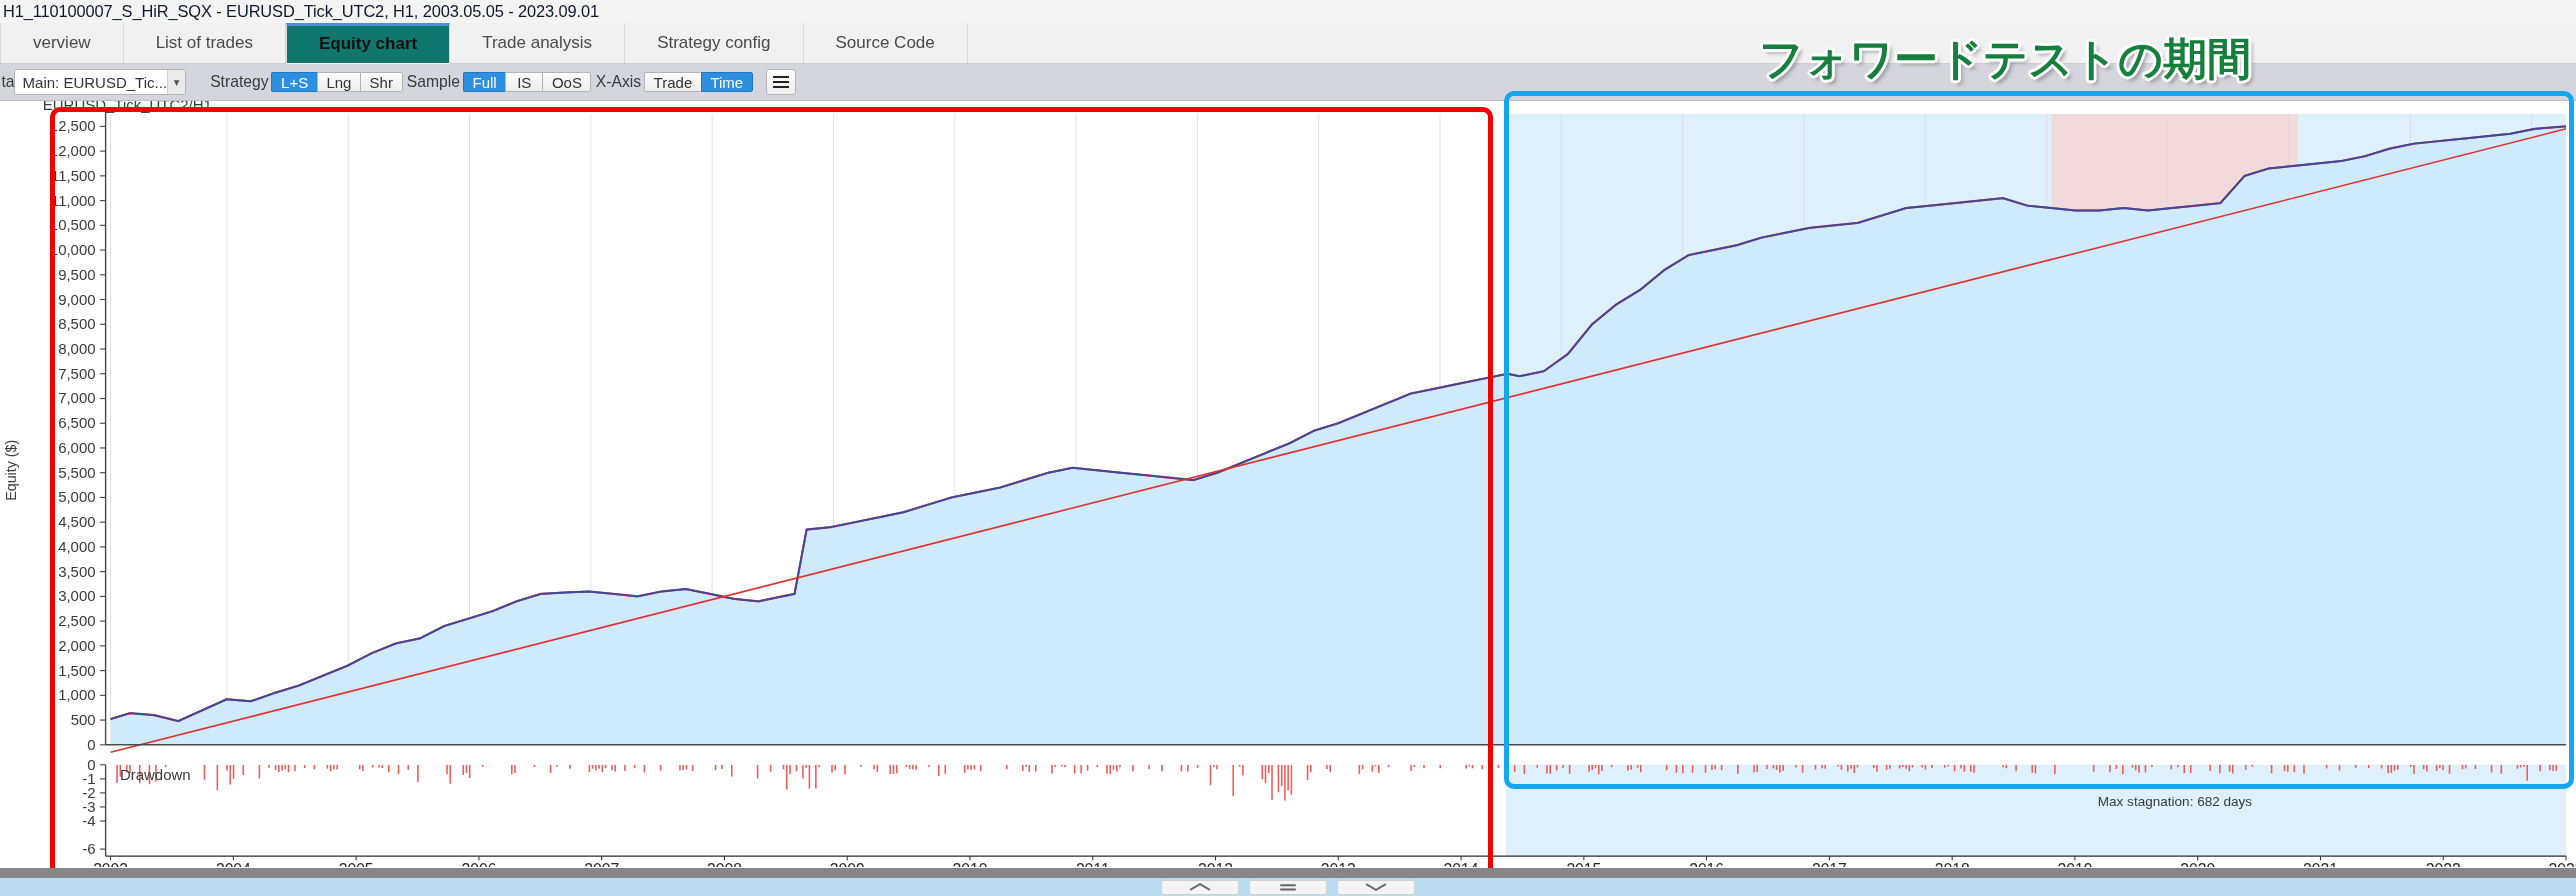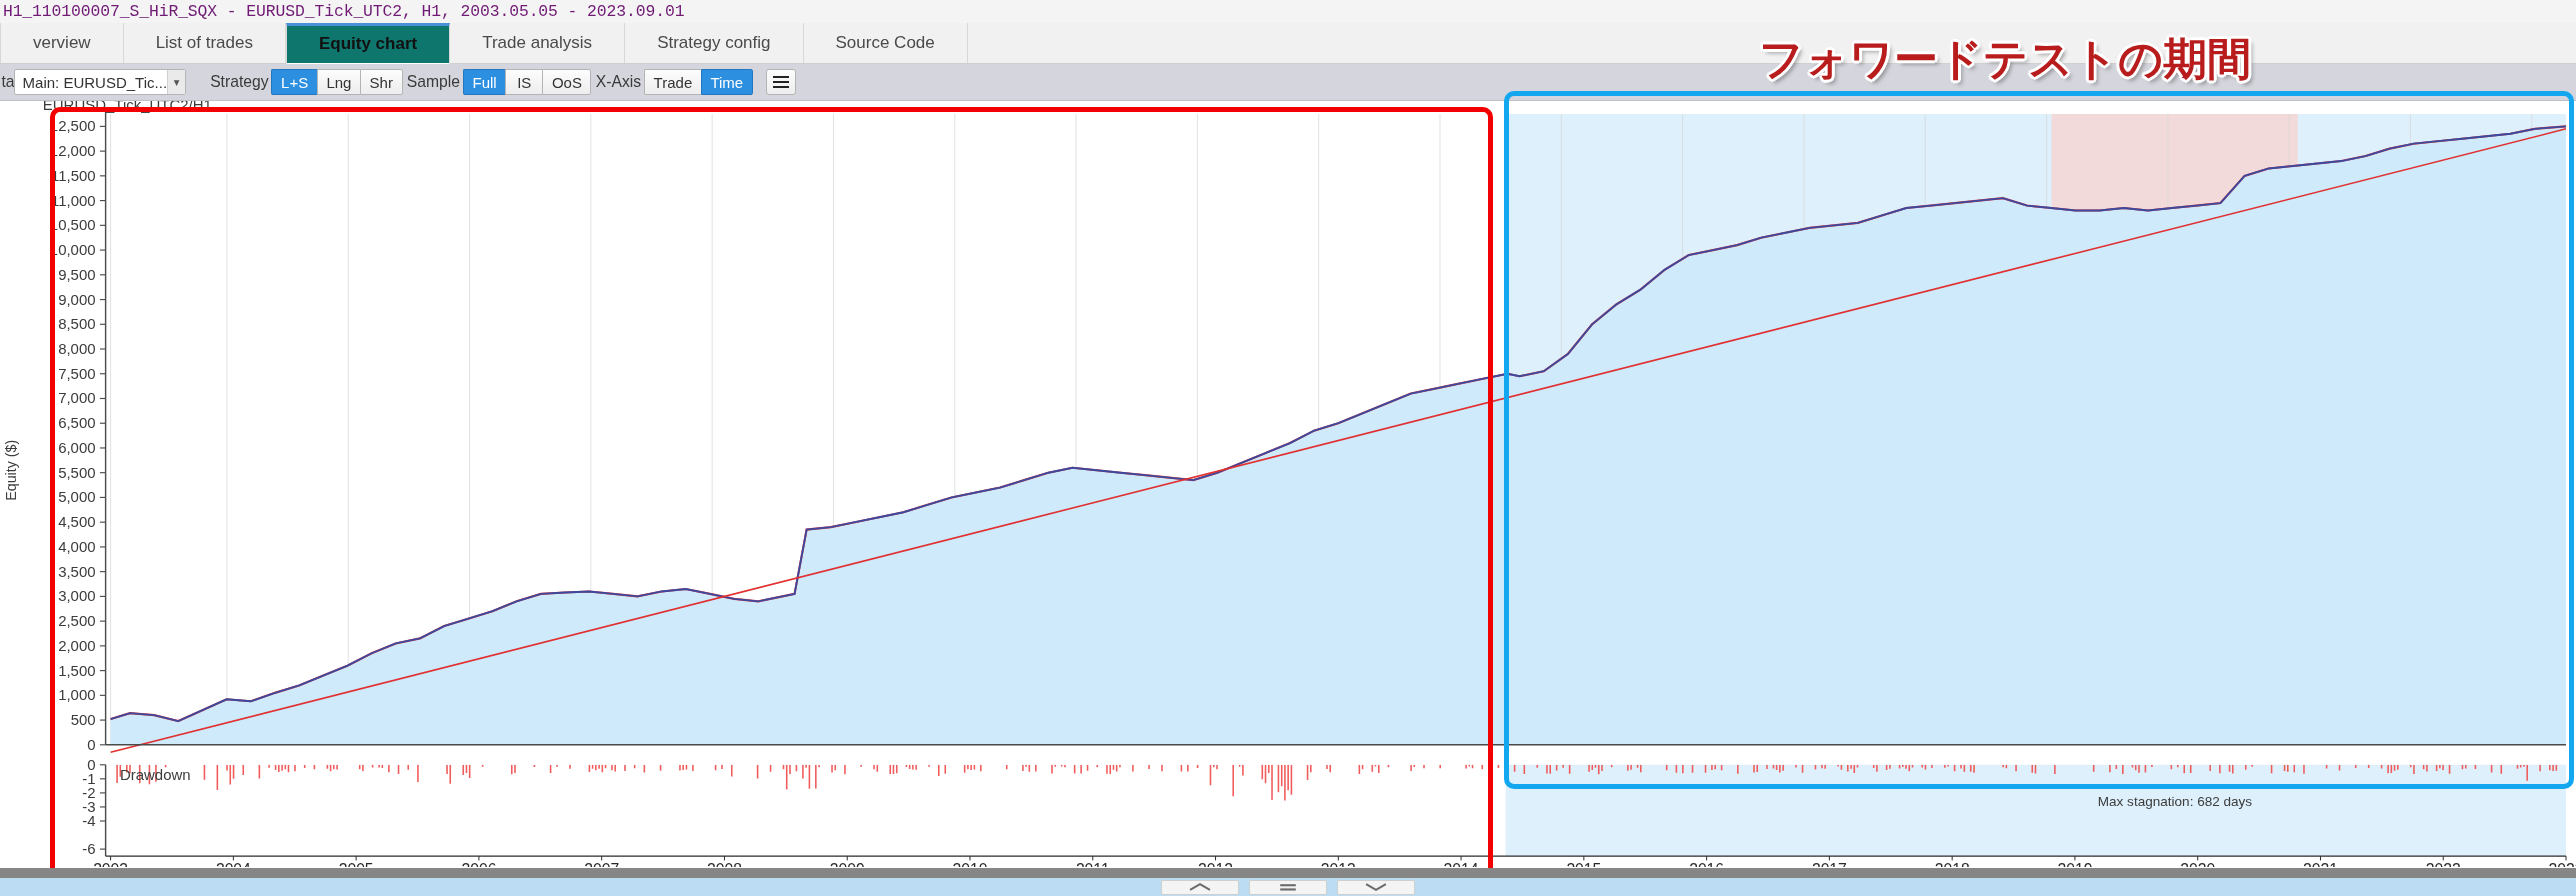--- a/index.html
+++ b/index.html
@@ -17,23 +17,22 @@
   }
 
   
   .titlebar {
     position: absolute; left: 0; top: 0; width: 2576px; height: 23px;
     background: #f4f4f4;
     display: flex; align-items: center;
     padding-left: 2.9px;
   }
   .titlebar .title-text {
-    font-size: 16.4px; color: #701a75; white-space: nowrap;
+    font-size: 16.4px; color: #0f172a; white-space: nowrap;
     letter-spacing: -0.1px;
-    font-family: Liberation Mono, monospace;
   }
 
   
   .tabstrip {
     position: absolute; left: 0; top: 23px; width: 2576px; height: 41px;
     background: #f1f1f1;
     border-bottom: 0.7px solid #cfcfcf;
     display: flex; align-items: flex-end;
   }
   .tab {
@@ -76,21 +75,21 @@
     display: flex; align-items: center; justify-content: space-between;
     padding: 0 4.3px 0 7.1px;
     font-size: 15px; color: #333; margin-right: 24px;
   }
   .tb-select .caret {
     font-size: 11.4px; color: #555; background:#eaeaea; border-left:0.7px solid #cfcfcf;
     height: 24px; display:flex; align-items:center; padding: 0 5.7px; margin-right:-4.3px;
   }
   .seg { display: flex; margin: 0 4.3px 0 2.9px; }
   .seg .sbtn {
-    height: 26px; min-width: 37px; padding: 0 8.6px;
+    height: 20px; min-width: 37px; padding: 0 8.6px;
     display: flex; align-items: center; justify-content: center;
     font-size: 15px; color: #333;
     background: linear-gradient(#fdfdfd,#ededed);
     border: 0.7px solid #b4b4b4; border-right-width: 0;
   }
   .seg .sbtn:first-child { border-radius: 2.1px 0 0 2.1px; }
   .seg .sbtn:last-child { border-right-width: 0.7px; border-radius: 0 2.1px 2.1px 0; }
   .seg .sbtn.on {
     background: #2d8fe0; color: #ffffff; border-color: #2277c0;
   }
@@ -141,21 +140,21 @@
     font-size: 44px;
     color: #f50000;
     text-shadow:
       -2.1px -2.1px 0 #fff, 2.1px -2.1px 0 #fff, -2.1px 2.1px 0 #fff, 2.1px 2.1px 0 #fff,
       0 -2.9px 0 #fff, 0 2.9px 0 #fff, -2.9px 0 0 #fff, 2.9px 0 0 #fff,
       3.6px 3.6px 4.3px rgba(0,0,0,.35);
   }
   #ann-blue {
     left: 1759px; top: 30px;
     font-size: 44px;
-    color: #b91c1c;
+    color: #15803d;
     text-shadow:
       -2.1px -2.1px 0 #fff, 2.1px -2.1px 0 #fff, -2.1px 2.1px 0 #fff, 2.1px 2.1px 0 #fff,
       0 -2.9px 0 #fff, 0 2.9px 0 #fff, -2.9px 0 0 #fff, 2.9px 0 0 #fff,
       3.6px 3.6px 4.3px rgba(0,0,0,.35);
   }
 
   .box-ann { position: absolute; pointer-events: none; border-radius: 10px; }
   #box-red {
     left: 50px; top: 107px; width: 1443px; height: 772px;
     border: 5px solid #f20000;

